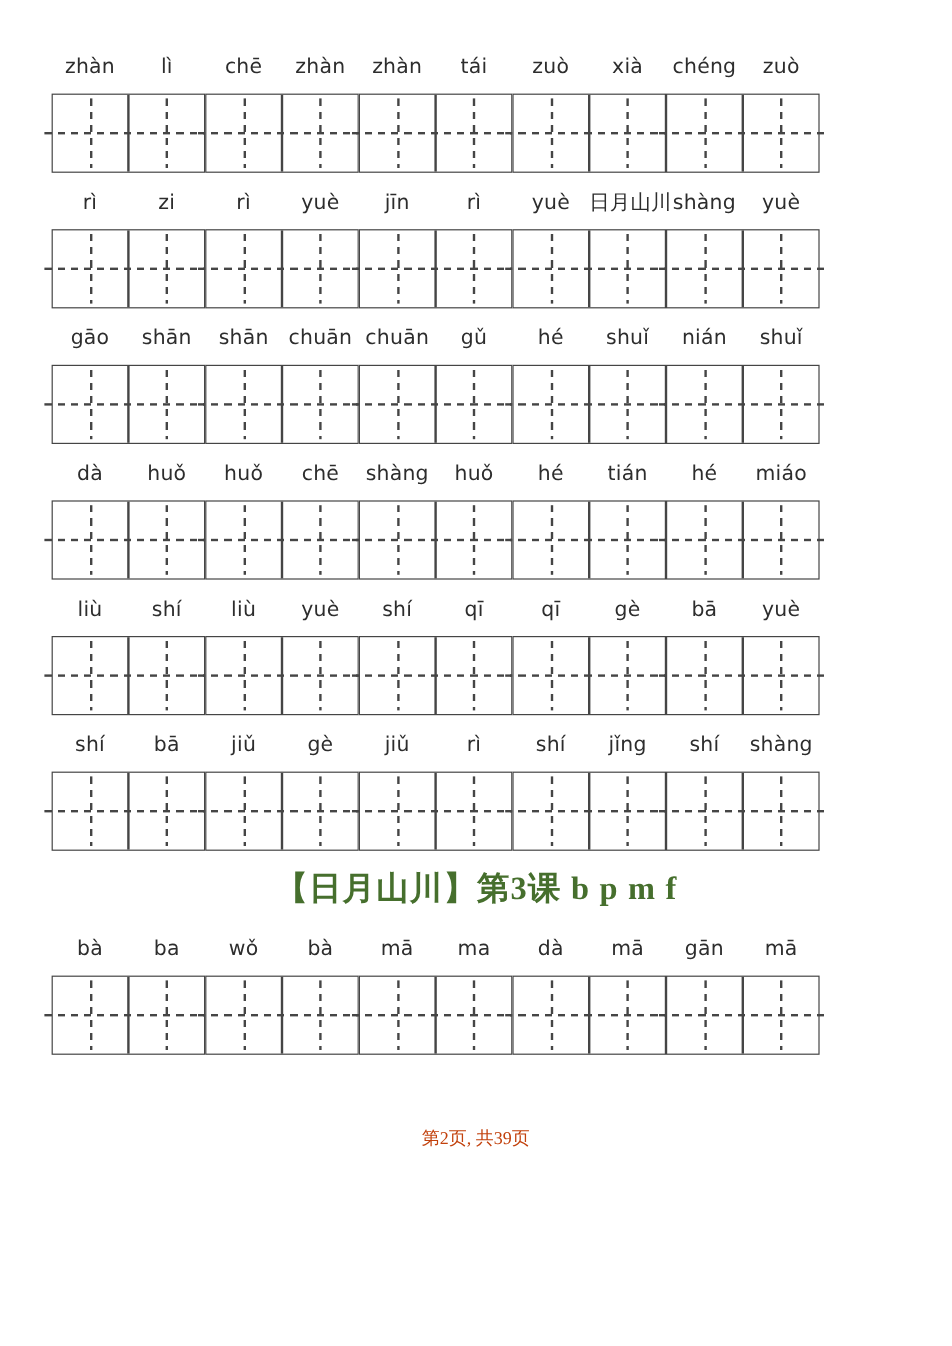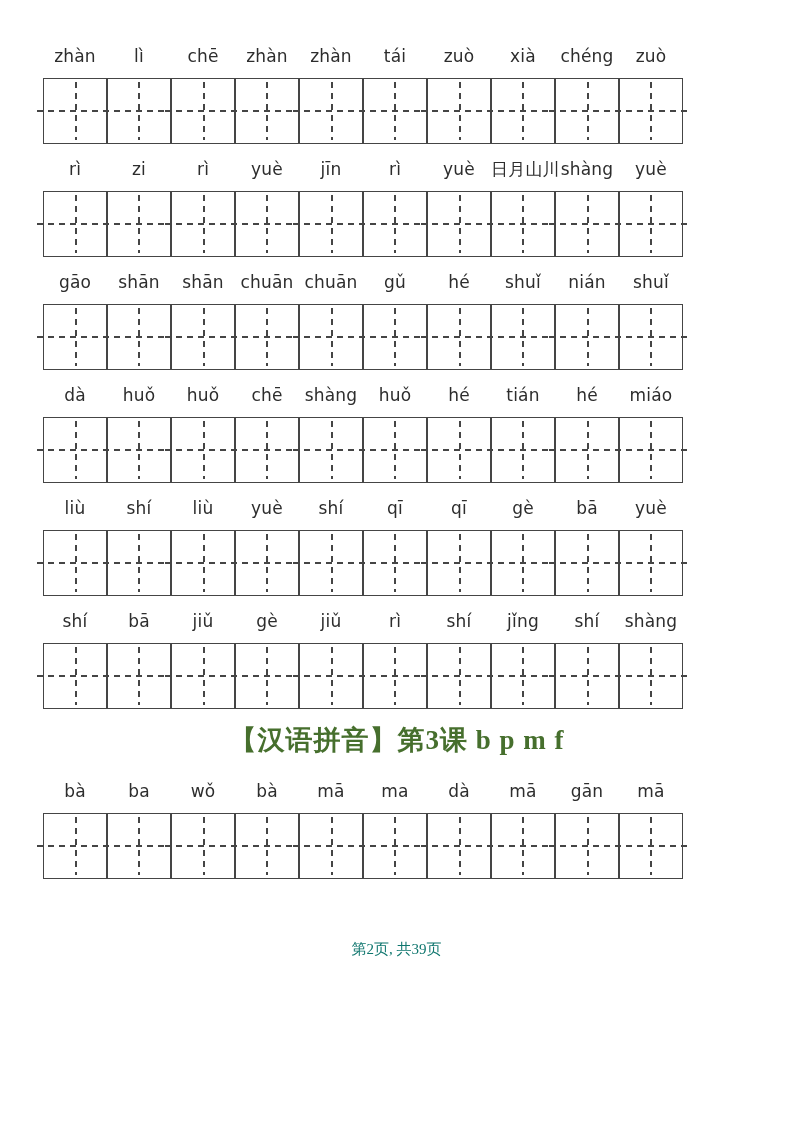--- a/index.html
+++ b/index.html
@@ -77,21 +77,21 @@
     line-height:36px;
     color:var(--heading-color,#466f2d);
     letter-spacing:1px;
   }
   .page-footer{
     margin-top:60px;
     text-align:center;
     font-family:"Liberation Serif","DejaVu Serif",serif;
     font-size:15px;
     line-height:20px;
-    color:#0f766e;
+    color:#c2410c;
   }
 </style>
 </head>
 <body>
 
 <div class="sheet" id="sheet">
     <div class="word-row">
       <div class="word-unit">
     <div class="pinyin-pair">
       <span class="syllable">zhàn</span>
@@ -456,21 +456,21 @@
       <span class="syllable">shàng</span>
     </div>
     <div class="grid">
       <span class="v-solid"></span>
       <span class="v-dash c1"></span>
       <span class="v-dash c2"></span>
       <span class="h-dash"></span>
     </div>
   </div>
     </div>
-    <div class="section-heading">【汉语拼音】第3课 b p m f</div>
+    <div class="section-heading">【日月山川】第3课 b p m f</div>
     <div class="word-row">
       <div class="word-unit">
     <div class="pinyin-pair">
       <span class="syllable">bà</span>
       <span class="syllable">ba</span>
     </div>
     <div class="grid">
       <span class="v-solid"></span>
       <span class="v-dash c1"></span>
       <span class="v-dash c2"></span>

